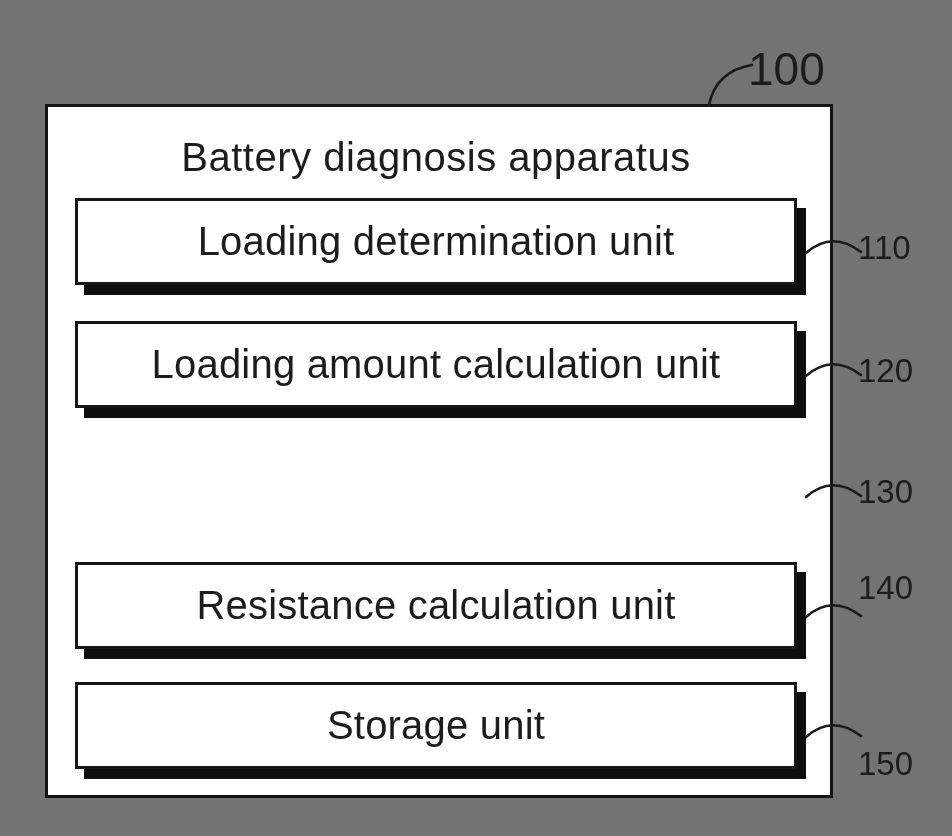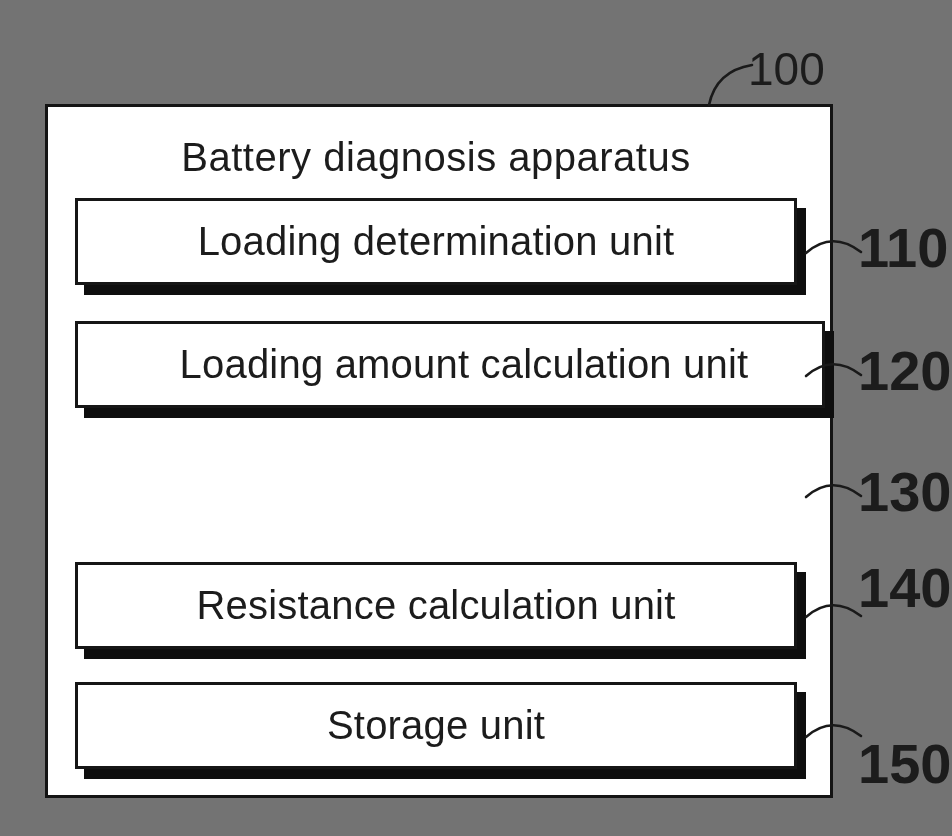--- a/index.html
+++ b/index.html
@@ -49,34 +49,33 @@
     display: flex;
     align-items: center;
     justify-content: center;
     font-size: 40px;
     letter-spacing: 0.2px;
     color: #1c1c1c;
     white-space: nowrap;
     z-index: 2;
   }
   .unit-box.u0 { top: 198px; }
-  .unit-box.u1 { top: 321px; padding-left: 28px; }
+  .unit-box.u1 { top: 321px; }
   .unit-box.u2 { top: 442px; }
   .unit-box.u3 { top: 562px; }
   .unit-box.u4 { top: 682px; }
   .ref-num {
     position: absolute;
     left: 858px;
     width: 90px;
-    font-size: 56px;
+    font-size: 33px;
     line-height: 48px;
     color: #1c1c1c;
     text-align: left;
     z-index: 3;
-    font-weight: bold;
   }
   .ref-num.r0 { top: 224px; }
   .ref-num.r1 { top: 347px; }
   .ref-num.r2 { top: 468px; }
   .ref-num.r3 { top: 564px; }
   .ref-num.r4 { top: 740px; }
   .ref-100 {
     position: absolute;
     left: 748px;
     top: 44px;

